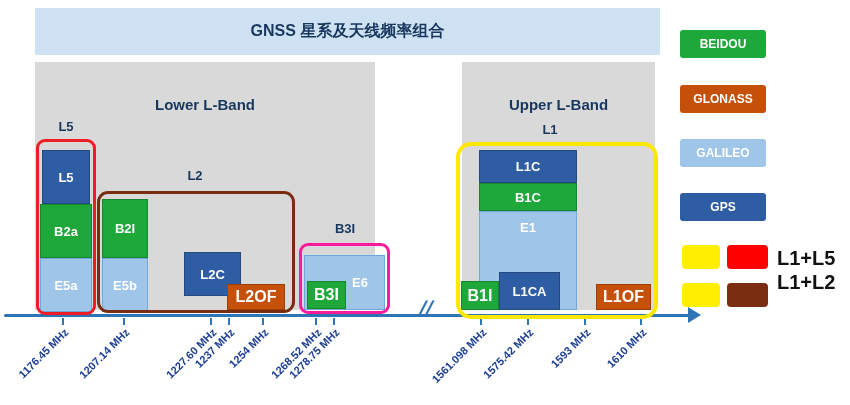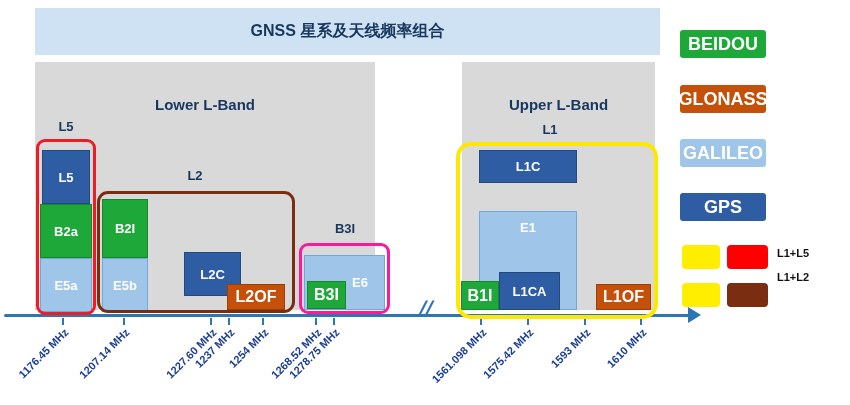--- a/index.html
+++ b/index.html
@@ -44,31 +44,31 @@
   .axis-line{left:4px;top:314px;width:686px;height:3px;background:#2e75b6;border-radius:2px;z-index:1;}
   .axis-arrow{left:688px;top:307px;width:0;height:0;border-top:8px solid transparent;
     border-bottom:8px solid transparent;border-left:13px solid #2e75b6;}
   .axis-break{left:420px;top:297px;font-size:20px;font-weight:bold;color:#2e75b6;
     transform:skewX(-18deg);z-index:4;letter-spacing:1px;}
   .tick{position:absolute;top:318px;width:2px;height:7px;background:#2e75b6;}
   .freq{position:absolute;top:326px;width:95px;text-align:right;white-space:nowrap;
     transform:rotate(-45deg);transform-origin:100% 0;font-size:11px;font-weight:bold;color:#1c3f94;}
   
   .chip{position:absolute;left:680px;width:86px;height:28px;border-radius:3px;
-    display:flex;align-items:center;justify-content:center;color:#ffffff;font-weight:bold;font-size:18px;}
+    display:flex;align-items:center;justify-content:center;color:#ffffff;font-weight:bold;font-size:12px;}
   .chip-bds{top:30px;background:#1ea83a;}
   .chip-glo{top:85px;background:#c5500a;}
   .chip-gal{top:139px;background:#9fc5e8;}
   .chip-gps{top:193px;background:#2e5da4;}
   .swatch{position:absolute;height:24px;border-radius:4px;}
   .sw-y1{left:682px;top:245px;width:38px;background:#ffee00;}
   .sw-r1{left:727px;top:245px;width:41px;background:#fe0000;}
   .sw-y2{left:682px;top:283px;width:38px;background:#ffee00;}
   .sw-b2{left:727px;top:283px;width:41px;background:#7b2d12;}
-  .combo-label{position:absolute;left:777px;font-size:11px;font-weight:bold;color:#111111;}
+  .combo-label{position:absolute;left:777px;font-size:20px;font-weight:bold;color:#111111;}
   .cl-1{top:247px;}
   .cl-2{top:271px;}
 </style>
 </head>
 <body>
 
 <div class="stage">
 
   <div class="abs banner">
     <span class="title">GNSS 星系及天线频率组合</span>
@@ -90,20 +90,21 @@
 
   <div class="block bg-bds" style="left:102px;top:199px;width:46px;height:59px;">B2I</div>
   <div class="block bg-gal" style="left:102px;top:258px;width:46px;height:54px;">E5b</div>
   <div class="block bg-gps" style="left:184px;top:252px;width:57px;height:44px;">L2C</div>
   <div class="block bg-glo sm ontop" style="left:227px;top:284px;width:58px;height:26px;">L2OF</div>
 
   <div class="block bg-gal right-align" style="left:304px;top:255px;width:81px;height:55px;">E6</div>
   <div class="block bg-bds sm ontop" style="left:307px;top:281px;width:39px;height:28px;">B3I</div>
 
   <div class="block bg-gps" style="left:479px;top:150px;width:98px;height:33px;">L1C</div>
+  <div class="block bg-bds" style="left:479px;top:183px;width:98px;height:28px;">B1C</div>
   <div class="block bg-gal top-align" style="left:479px;top:211px;width:98px;height:99px;">E1</div>
   <div class="block bg-bds sm ontop" style="left:461px;top:281px;width:38px;height:29px;">B1I</div>
   <div class="block bg-gps ontop" style="left:499px;top:272px;width:61px;height:38px;">L1CA</div>
   <div class="block bg-glo sm" style="left:596px;top:284px;width:55px;height:26px;">L1OF</div>
 
   <div class="outline outline-red"></div>
   <div class="outline outline-brown"></div>
   <div class="outline outline-magenta"></div>
   <div class="outline outline-yellow"></div>
 

